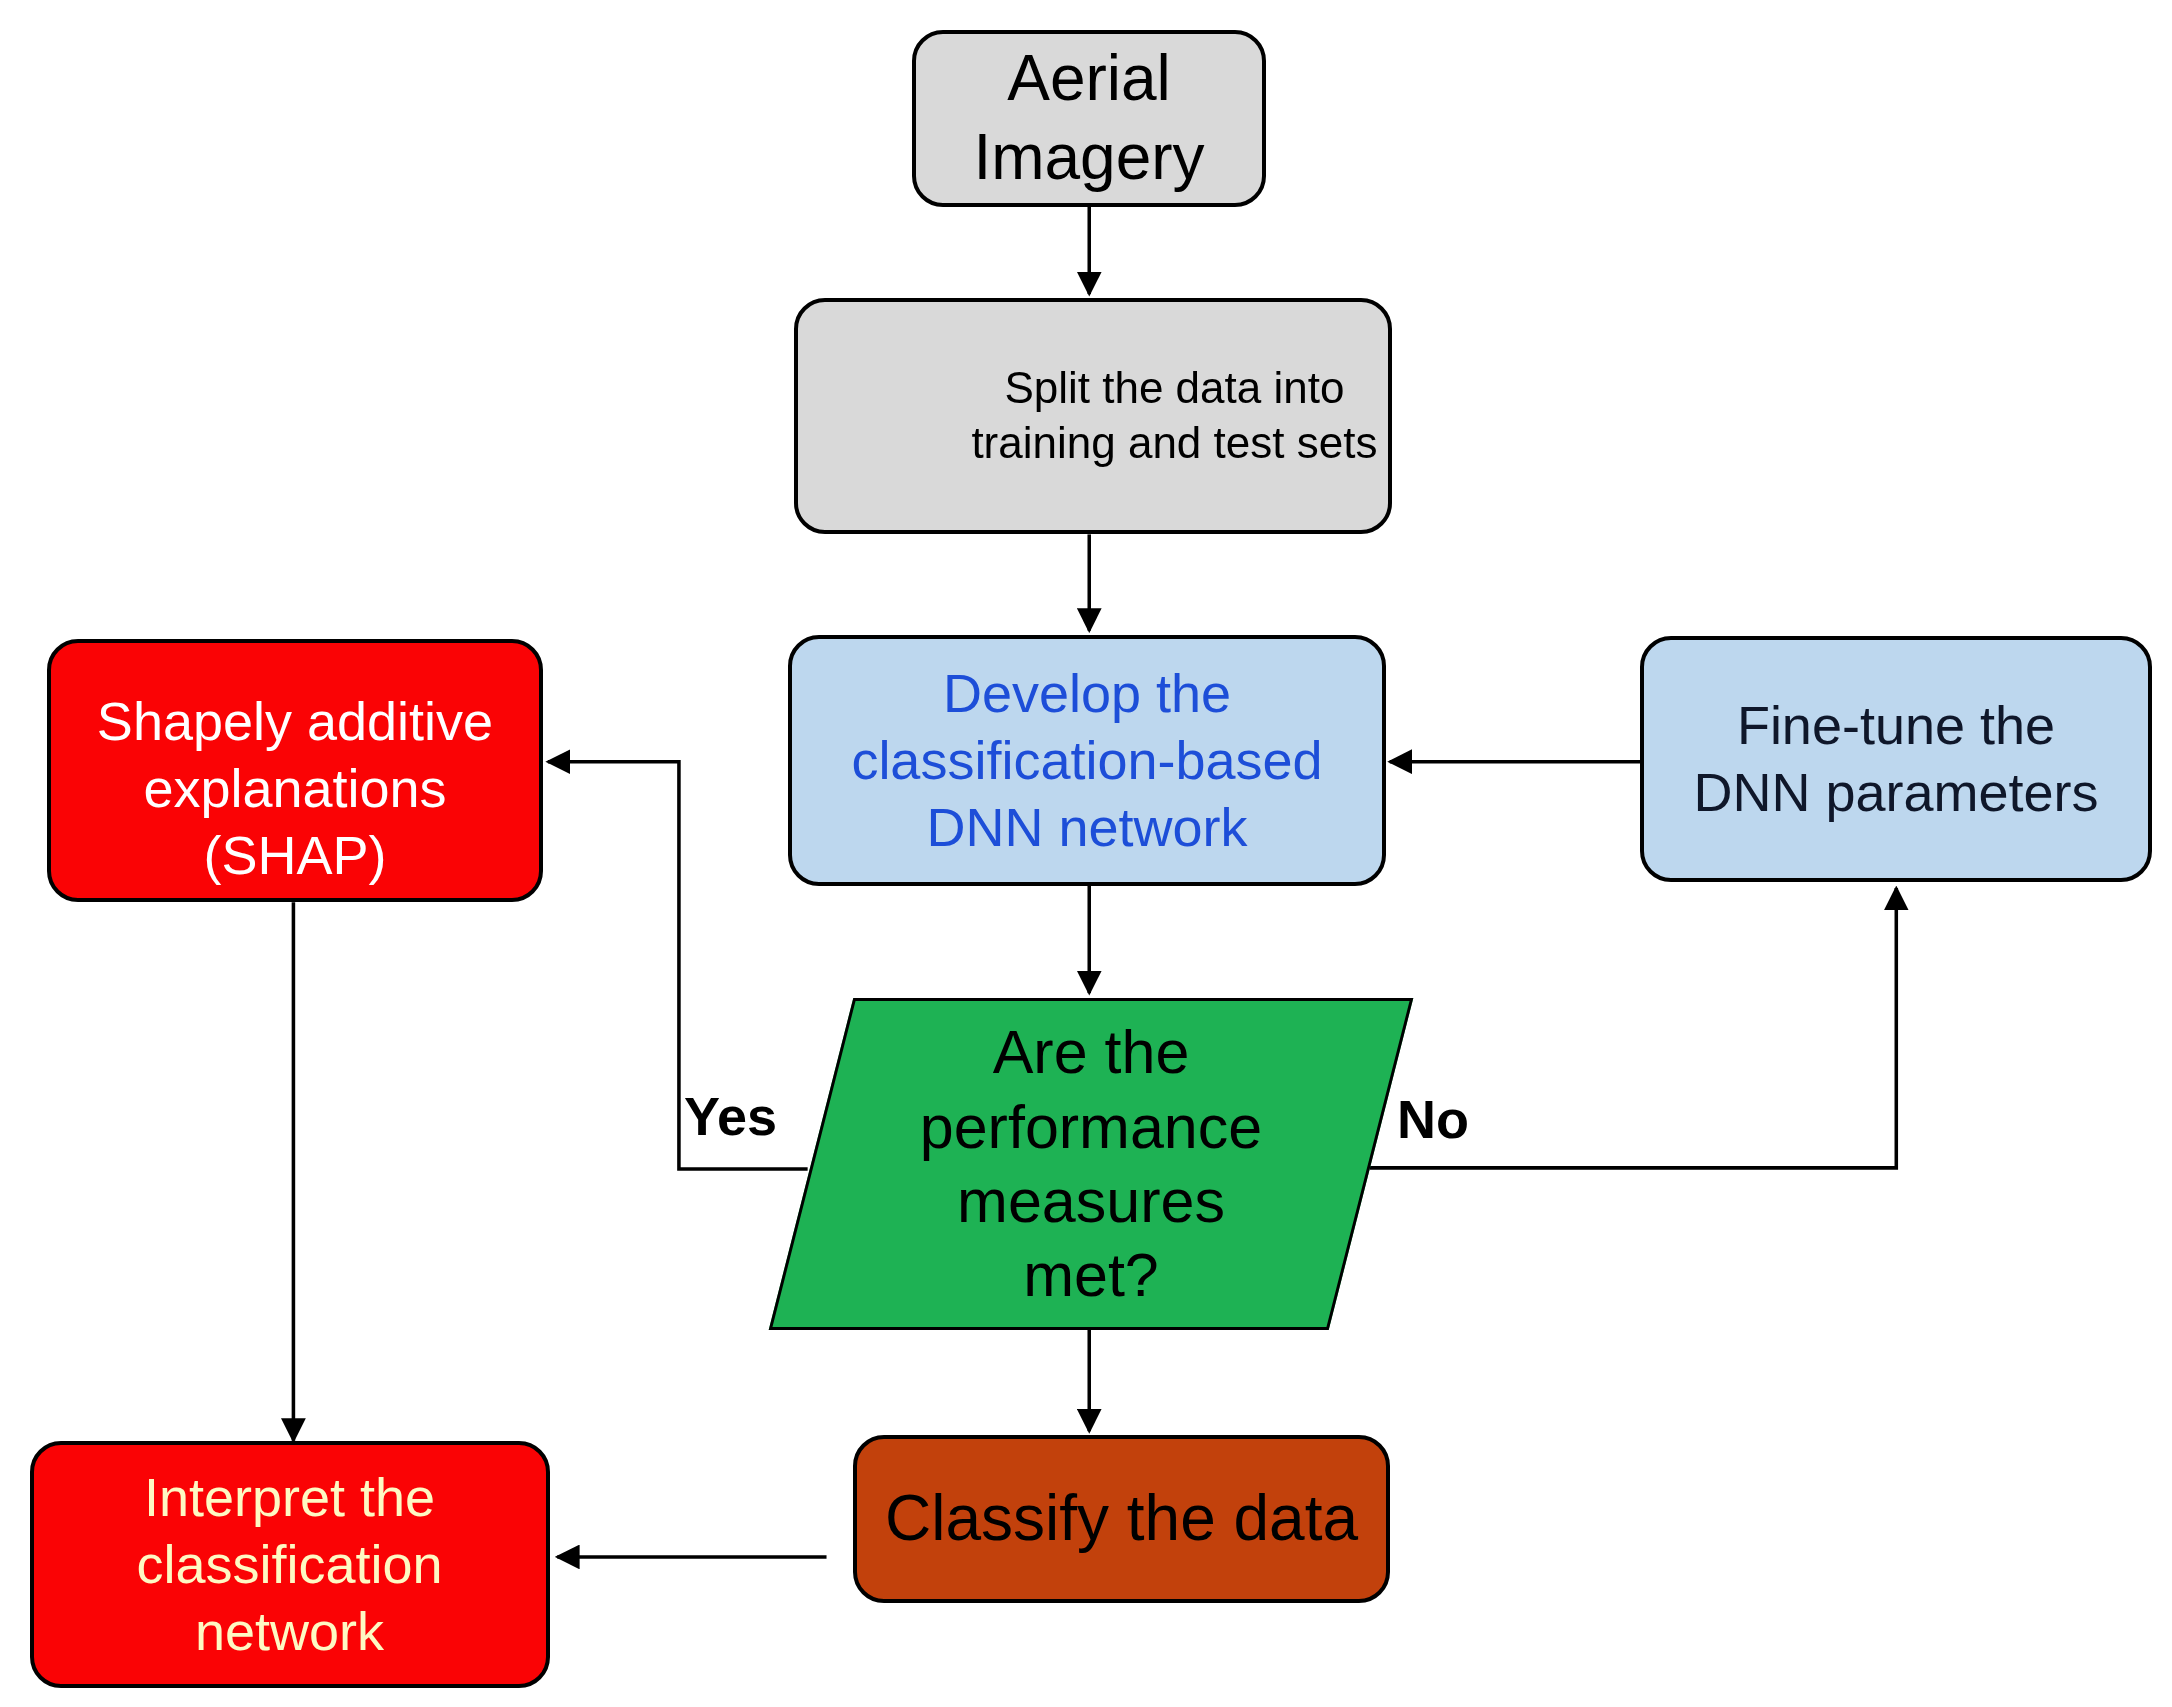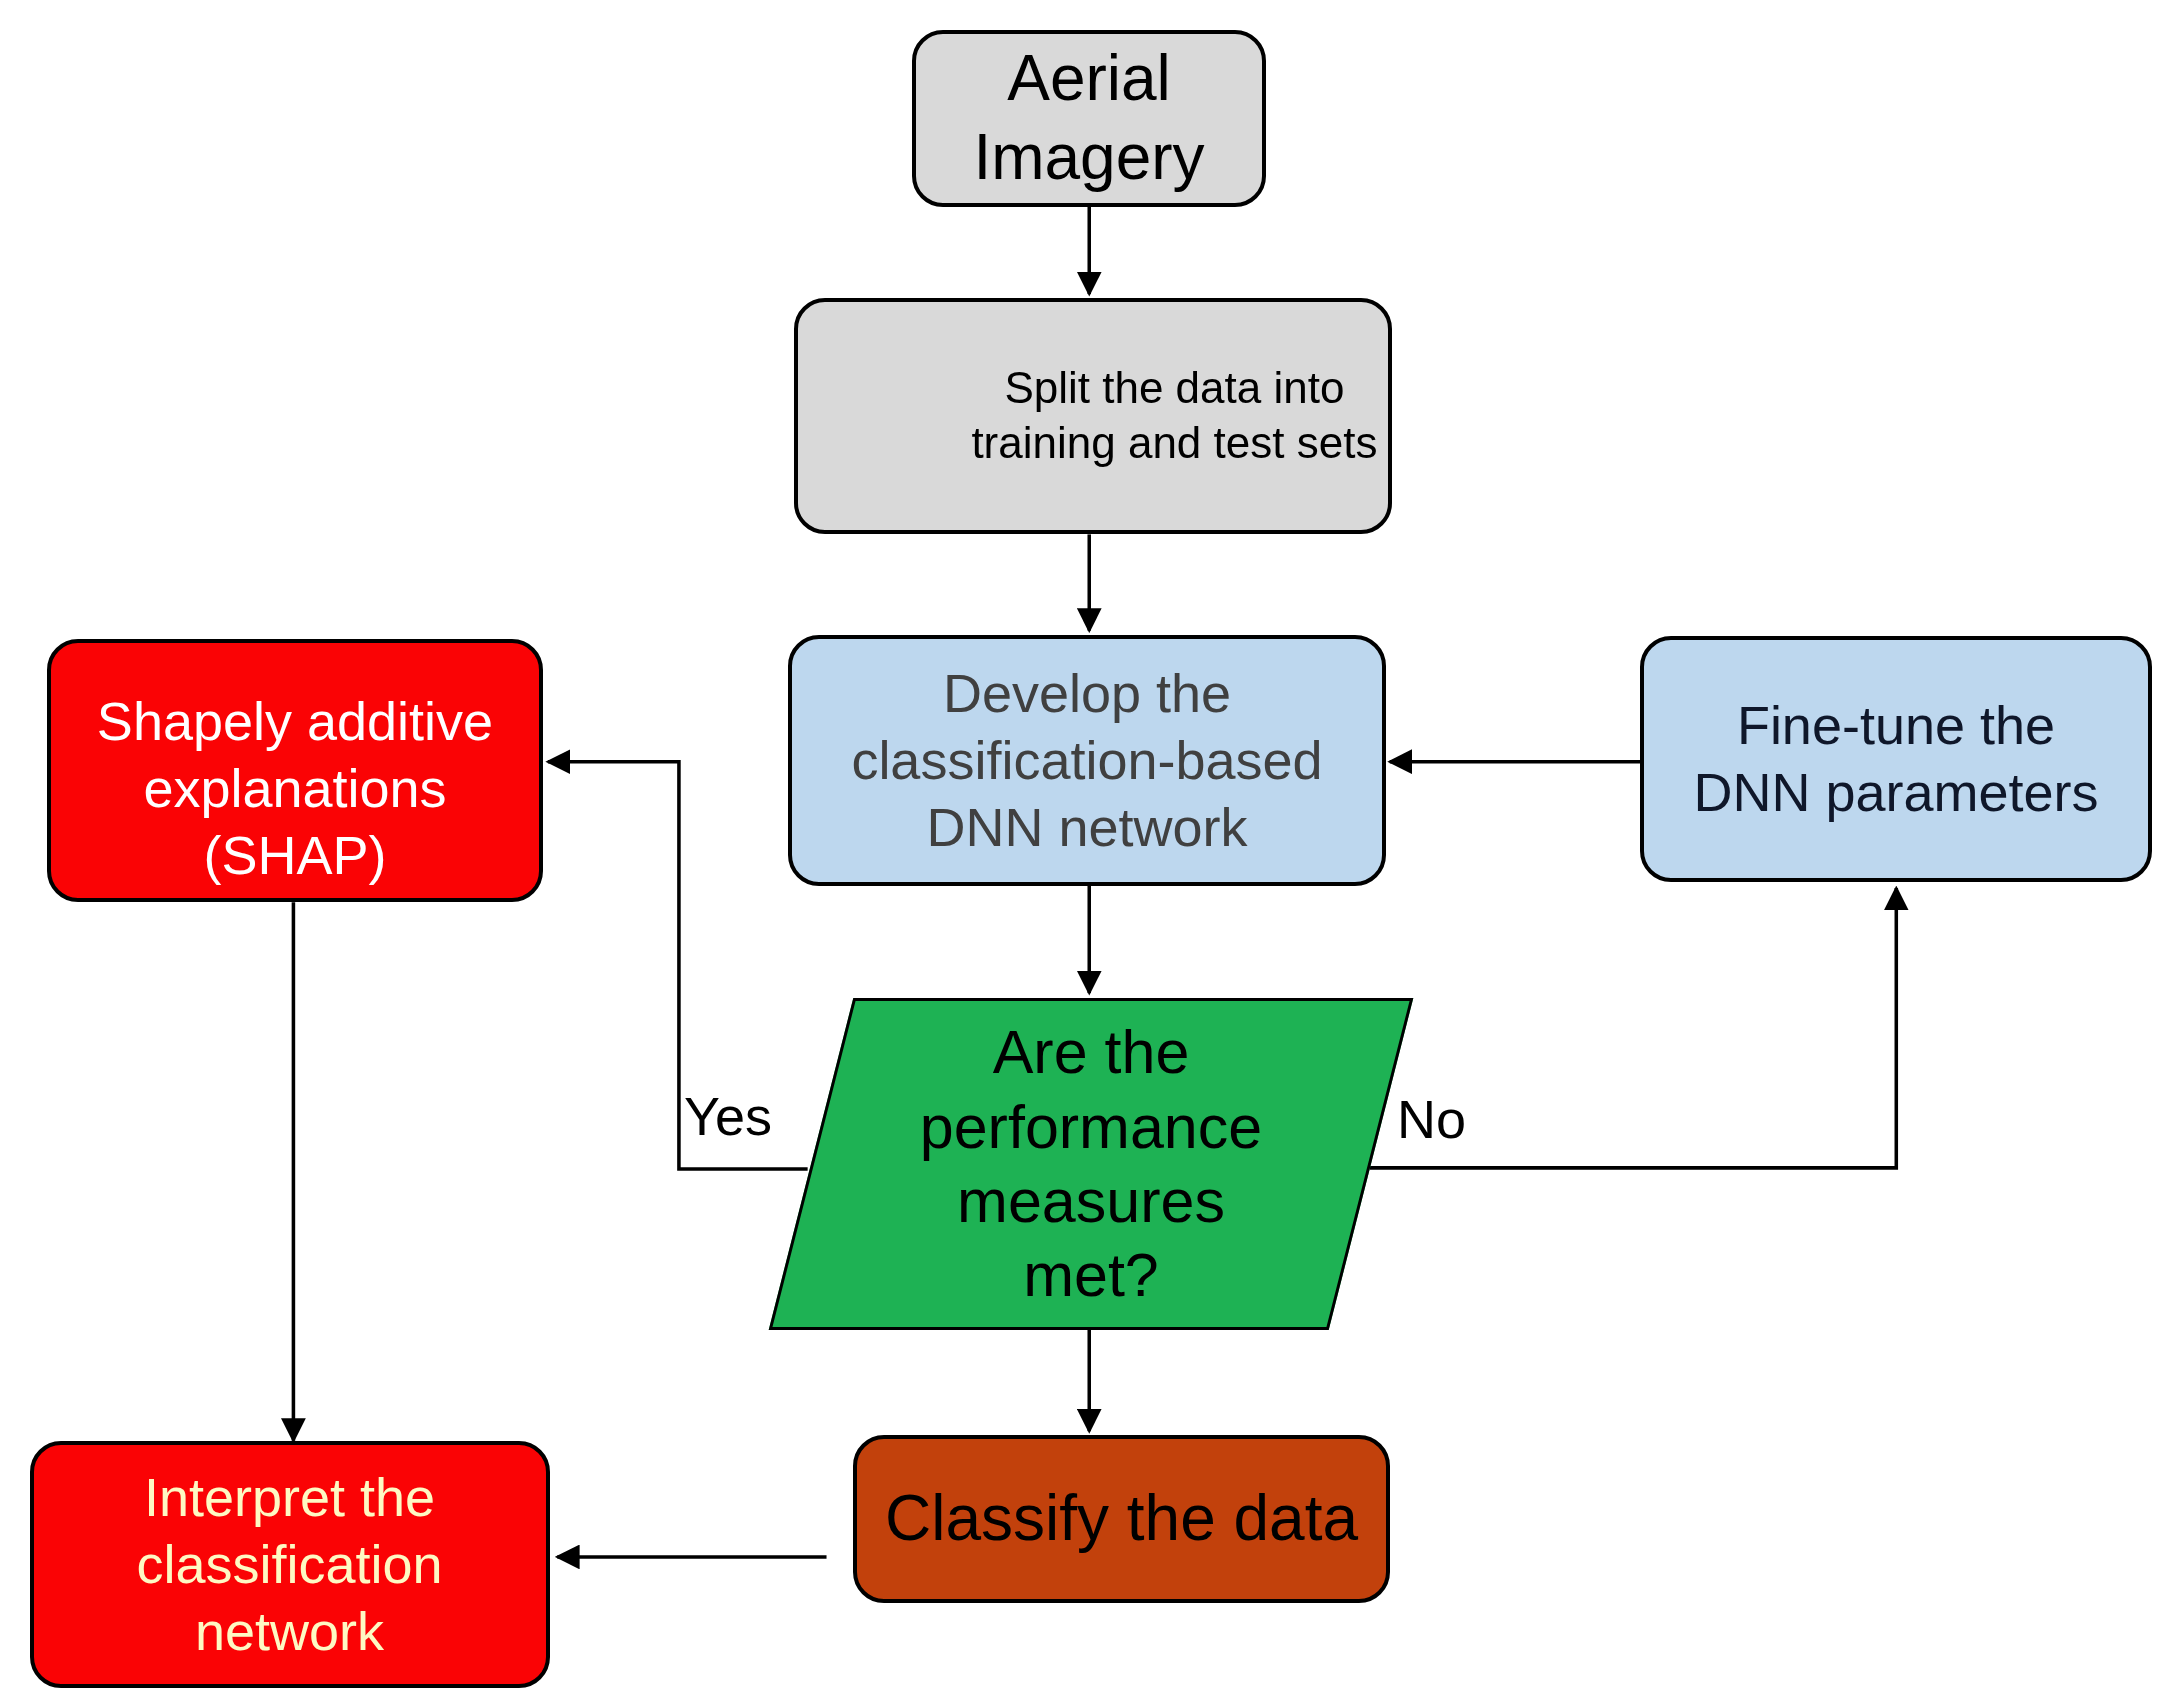--- a/index.html
+++ b/index.html
@@ -62,20 +62,21 @@
   }
   .node.decision .label {
     font-size: 61px;
     line-height: 1.22;
   }
   .edge-label {
     position: absolute;
     font-size: 54px;
     color: #000000;
     line-height: 1;
+    font-weight: bold;
   }
 </style>
 </head>
 <body>
 
 <div class="canvas">
 
   <svg class="connectors" viewBox="0 0 3679 2891" xmlns="http://www.w3.org/2000/svg">
     <defs>
       <marker id="ah" viewBox="0 0 10 10" refX="9" refY="5" markerWidth="7" markerHeight="7" orient="auto" markerUnits="strokeWidth">
@@ -106,21 +107,21 @@
     <span class="label" style="color: rgb(0, 0, 0);">Aerial
 Imagery</span>
   </div>
 
   <div class="node f90" style="left: 794px; top: 298px; width: 598px; height: 236px; background-color: rgb(217, 217, 217);">
     <span class="label" style="color: rgb(0, 0, 0);">Split the data into
 training and test sets</span>
   </div>
 
   <div class="node f92" style="left: 788px; top: 635px; width: 598px; height: 251px; background-color: rgb(189, 215, 238);">
-    <span class="label" style="color: #404040;">Develop the
+    <span class="label" style="color: #1d4ed8;">Develop the
 classification-based
 DNN network</span>
   </div>
 
   <div class="node f92" style="left: 1640px; top: 636px; width: 512px; height: 246px; background-color: rgb(189, 215, 238);">
     <span class="label" style="color: #0f172a;">Fine-tune the
 DNN parameters</span>
   </div>
 
   <div class="node f92" style="left: 47px; top: 639px; width: 496px; height: 263px; background-color: rgb(250, 3, 5);">

